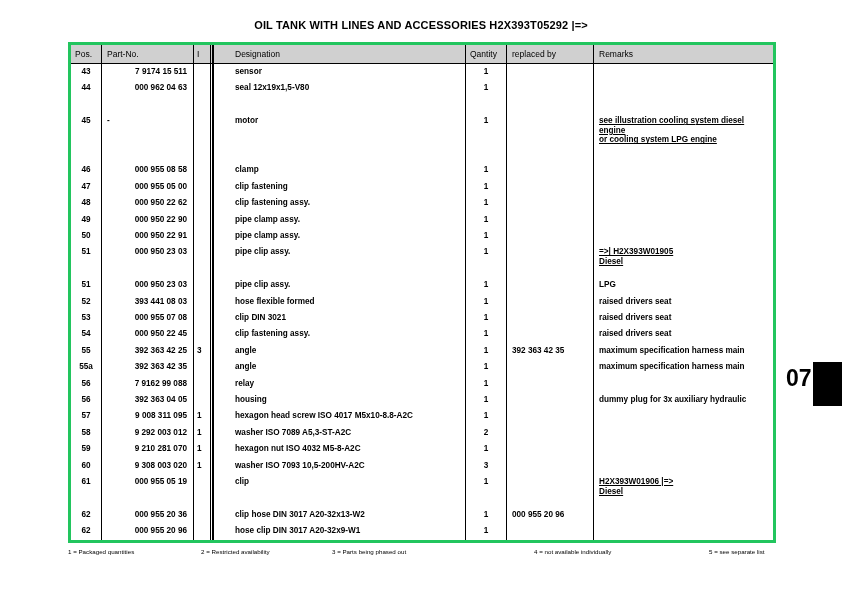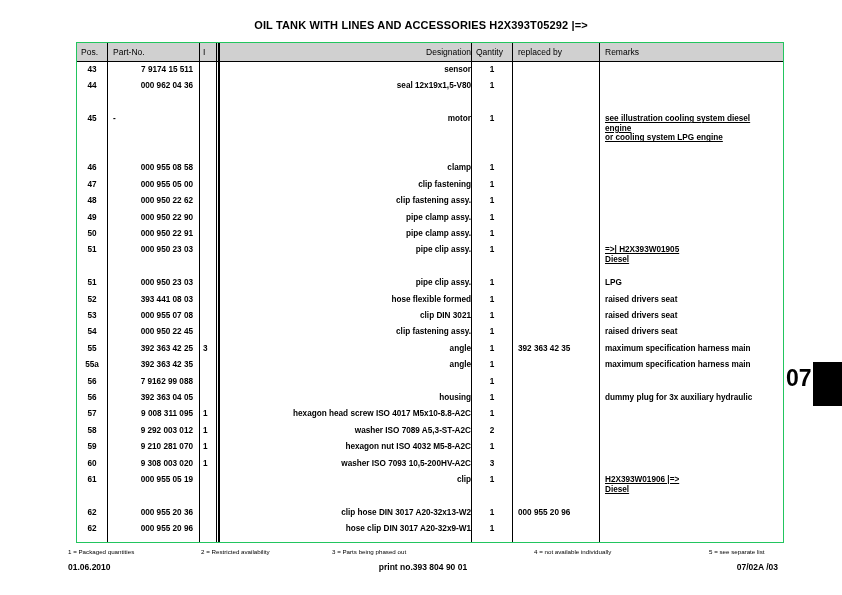--- a/index.html
+++ b/index.html
@@ -61,23 +61,22 @@
     background: #000000;
   }
 
   
   .parts-table {
     position: absolute;
     left: 68px;
     top: 42px;
     width: 708px;
     height: 501px;
-    border: 1px solid #22c55e;
+    border: 3px solid #22c55e;
     box-sizing: border-box;
-    margin-left: 8px;
   }
   .thead {
     position: absolute;
     left: 0; top: 0;
     width: 100%;
     height: 19px;
     background: #d0d0d0;
     border-bottom: 1px solid #000000;
     box-sizing: border-box;
   }
@@ -131,21 +130,21 @@
     padding-top: 3px;
     height: 34px;
     text-decoration: underline;
   }
 
   
   .c-pos      { left: 0px;   width: 30px;  text-align: center; }
   .c-partno   { left: 31px;  width: 91px;  text-align: right; padding-right: 6px; }
   .c-partno.dash { text-align: left; padding-left: 5px; padding-right: 0; }
   .c-i        { left: 123px; width: 16px;  text-align: left; padding-left: 3px; }
-  .c-desig    { left: 142px; width: 252px; text-align: right; padding-left: 22px; }
+  .c-desig    { left: 142px; width: 252px; text-align: left; padding-left: 22px; }
   .c-qty      { left: 395px; width: 40px;  text-align: center; }
   .c-repl     { left: 436px; width: 86px;  text-align: left; padding-left: 5px; }
   .c-remarks  { left: 523px; width: 184px; text-align: left; padding-left: 5px; }
 
   
   .legend {
     position: absolute;
     left: 68px;
     top: 548px;
     width: 710px;
@@ -213,21 +212,21 @@
           <div class="cell c-pos">43</div>
           <div class="cell c-partno">7 9174 15 511</div>
           <div class="cell c-i"></div>
           <div class="cell c-desig">sensor</div>
           <div class="cell c-qty">1</div>
           <div class="cell c-repl"></div>
           <div class="cell c-remarks"></div>
         </div>
         <div class="row" style="top: 16.4px;">
           <div class="cell c-pos">44</div>
-          <div class="cell c-partno">000 962 04 36</div>
+          <div class="cell c-partno">000 962 04 63</div>
           <div class="cell c-i"></div>
           <div class="cell c-desig">seal 12x19x1,5-V80</div>
           <div class="cell c-qty">1</div>
           <div class="cell c-repl"></div>
           <div class="cell c-remarks"></div>
         </div>
         <div class="row" style="top: 32.8px;">
           <div class="cell c-pos"></div>
           <div class="cell c-partno"></div>
           <div class="cell c-i"></div>
@@ -380,20 +379,21 @@
           <div class="cell c-i"></div>
           <div class="cell c-desig">angle</div>
           <div class="cell c-qty">1</div>
           <div class="cell c-repl"></div>
           <div class="cell c-remarks">maximum specification harness main</div>
         </div>
         <div class="row" style="top: 311.6px;">
           <div class="cell c-pos">56</div>
           <div class="cell c-partno">7 9162 99 088</div>
           <div class="cell c-i"></div>
+          <div class="cell c-desig">relay</div>
           <div class="cell c-qty">1</div>
           <div class="cell c-repl"></div>
         </div>
         <div class="row" style="top: 328px;">
           <div class="cell c-pos">56</div>
           <div class="cell c-partno">392 363 04 05</div>
           <div class="cell c-i"></div>
           <div class="cell c-desig">housing</div>
           <div class="cell c-qty">1</div>
           <div class="cell c-repl"></div>
@@ -476,19 +476,14 @@
   </div>
 
   <div class="legend">
     <span class="lg1">1 = Packaged quantities</span>
     <span class="lg2">2 = Restricted availability</span>
     <span class="lg3">3 = Parts being phased out</span>
     <span class="lg4">4 = not available individually</span>
     <span class="lg5">5 = see separate list</span>
   </div>
 
-  <div class="footline">
-    <span class="foot-date">01.06.2010</span>
-    <span class="foot-print">print no.393 804 90 01</span>
-    <span class="foot-page">07/02A /03</span>
-  </div>
 
 </div>
 
 </body></html>

